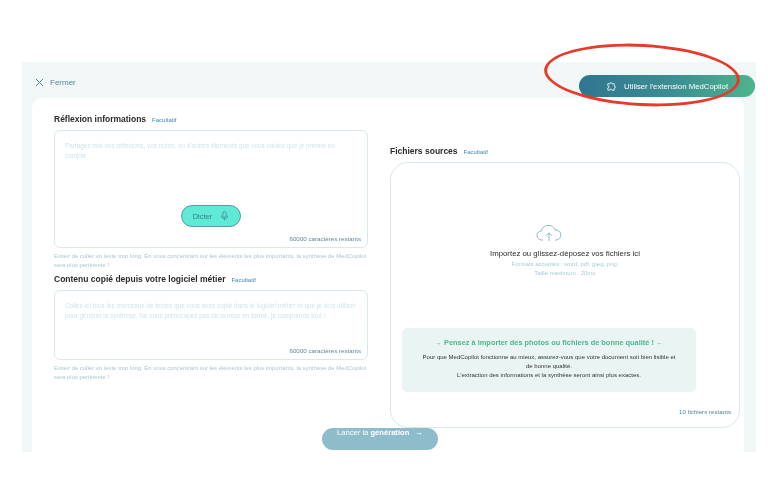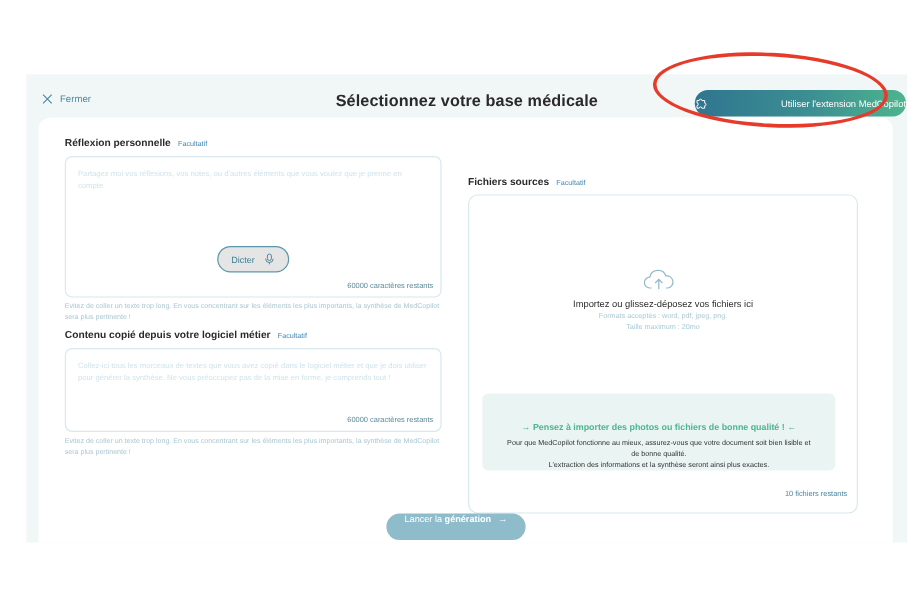--- a/index.html
+++ b/index.html
@@ -18,21 +18,21 @@
       cursor: pointer; color: #4d8aa0; font-size: 8px;
     }
     .close svg { width: 9px; height: 9px; }
     .title {
       position: absolute; left: 0; right: 0; top: 9px; text-align: center;
       font-size: 13.5px; font-weight: 700; color: #2a2a2a; letter-spacing: 0.1px;
     }
     .ext-btn {
       position: absolute; left: 557px; top: 8px; width: 176px; height: 22px;
       border-radius: 11px; background: linear-gradient(90deg, #2f7590 0%, #3c8f92 55%, #4eb48d 100%);
-      color: #ffffff; font-size: 7.8px; display: flex; align-items: center; justify-content: space-between; gap: 7px;
+      color: #ffffff; font-size: 7.8px; display: flex; align-items: center; justify-content: center; gap: 7px;
       border: none; cursor: pointer;
     }
     .ext-btn svg { width: 11px; height: 11px; }
     .card {
       position: absolute; left: 10px; top: 36px; width: 712px; height: 354px;
       background: #ffffff; border-radius: 10px 10px 0 0;
     }
     .col-left { position: absolute; left: 22px; top: 16px; width: 316px; }
     .col-right { position: absolute; left: 358px; top: 16px; width: 316px; margin-top: 32px; }
     .section-label { display: flex; align-items: baseline; gap: 6px; margin-bottom: 6px; }
@@ -43,45 +43,45 @@
     }
     .textbox .ph {
       position: absolute; left: 10px; top: 10px; right: 10px;
       font-size: 6.4px; line-height: 10px; color: #cfe4ec;
     }
     .textbox .count {
       position: absolute; right: 6px; bottom: 5px; font-size: 6.2px; color: #5a8a9a;
     }
     .dicter {
       position: absolute; left: 126px; top: 74px; width: 60px; height: 22px;
-      border: 1px solid #5d97ab; border-radius: 11px; background: #e5e5e5;
+      border: 1px solid #5d97ab; border-radius: 11px; background: #5eead4;
       display: flex; align-items: center; justify-content: center; gap: 8px;
       font-size: 7.5px; color: #3e7c93; cursor: pointer;
     }
     .dicter svg { width: 9px; height: 10px; }
     .hint { font-size: 5.9px; line-height: 9px; color: #a9c7d2; margin-top: 4px; }
     .dropzone {
-      position: relative; width: 325px; height: 266px; border: 1px solid #d8e8ee; border-radius: 8px; background: #fff;
+      position: relative; width: 350px; height: 266px; border: 1px solid #d8e8ee; border-radius: 18px; background: #fff;
     }
     .cloud { position: absolute; left: 145px; top: 60px; width: 26px; height: 20px; }
     .dz-title {
       position: absolute; left: 0; right: 0; top: 86px; text-align: center;
       font-size: 7.8px; color: #2d2d2d;
     }
     .dz-sub {
       position: absolute; left: 0; right: 0; text-align: center; font-size: 6px; color: #a9cad6;
     }
     .import-btn {
       position: absolute; left: 108px; top: 126px; width: 98px; height: 22px;
       border: 1px solid #5d97ab; border-radius: 11px; background: #fff;
       font-size: 7.8px; color: #3e7c93; display: flex; align-items: center; justify-content: center; cursor: pointer;
     }
     .tip {
       position: absolute; left: 11px; top: 165px; width: 294px; height: 64px;
-      background: #eaf5f3; border-radius: 5px; text-align: center; padding-top: 23px;
+      background: #eaf5f3; border-radius: 5px; text-align: center; padding-top: 10px;
     }
     .tip-title { font-size: 7.4px; font-weight: 700; color: #4cb58d; margin-bottom: 6px; }
     .tip-title .ar { font-weight: 400; }
     .tip-body { font-size: 6px; line-height: 9px; color: #333; }
     .files-left { position: absolute; right: 8px; bottom: 12px; font-size: 6.2px; color: #4a86a0; }
     .launch {
       position: absolute; left: 322px; top: 428px; width: 116px; height: 22px; border-radius: 11px;
       background: #8fbccb; color: #ffffff; font-size: 7.6px; border: none;
       display: flex; justify-content: center; gap: 6px; cursor: pointer;
     }
@@ -96,34 +96,33 @@
 
 <div class="stage">
   <div class="modal">
     <div class="header">
       <div class="close">
         <svg viewBox="0 0 10 10">
             <path d="M1 1 L9 9 M9 1 L1 9" stroke="#4d8aa0" stroke-width="1.1" fill="none"></path>
           </svg>
         <span>Fermer</span>
       </div>
-      <div class="title">Sélectionnez votre base médicale</div>
       <button class="ext-btn">
         <svg viewBox="0 0 12 12">
             <path d="M2 3 h2 a1.2 1.2 0 0 1 2.4 0 h2.6 v2.4 a1.2 1.2 0 0 1 0 2.4 V10 H6.4 a1.2 1.2 0 0 0 -2.4 0 H2 V7.6 a1.2 1.2 0 0 0 0 -2.4 Z" stroke="#fff" stroke-width="0.9" fill="none"></path>
           </svg>
         <span>Utiliser l'extension MedCopilot</span>
       </button>
     </div>
 
     <div class="card">
 
       <div class="col-left">
         <div class="section-label">
-          <span class="lbl">Réflexion personnelle</span>
+          <span class="lbl">Réflexion informations</span>
           <span class="opt">Facultatif</span>
         </div>
         <div class="textbox" style="height:118px;">
           <div class="ph">Partagez moi vos réflexions, vos notes, ou d'autres éléments que vous voulez que je prenne en compte</div>
           <div class="dicter">
             <span>Dicter</span>
             <svg viewBox="0 0 10 12">
                 <rect x="3" y="0.8" width="4" height="6.5" rx="2" stroke="#3e7c93" stroke-width="0.9" fill="none"></rect>
                 <path d="M1.2 5.5 a3.8 3.8 0 0 0 7.6 0 M5 9.3 V11.2" stroke="#3e7c93" stroke-width="0.9" fill="none"></path>
               </svg>

